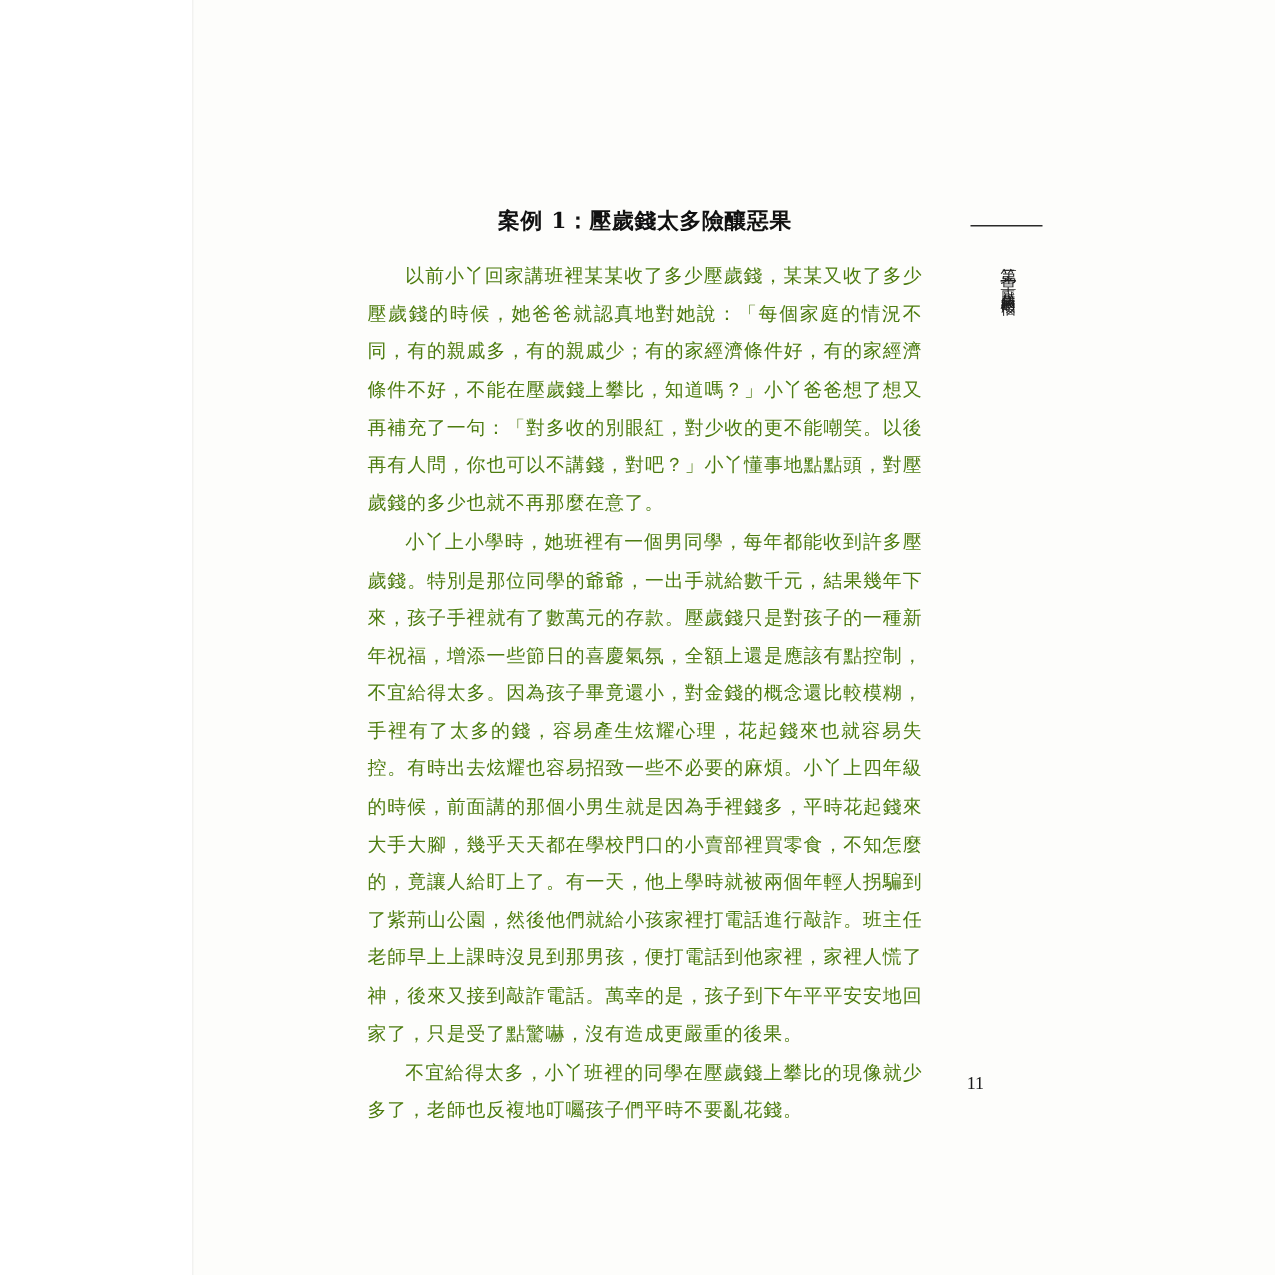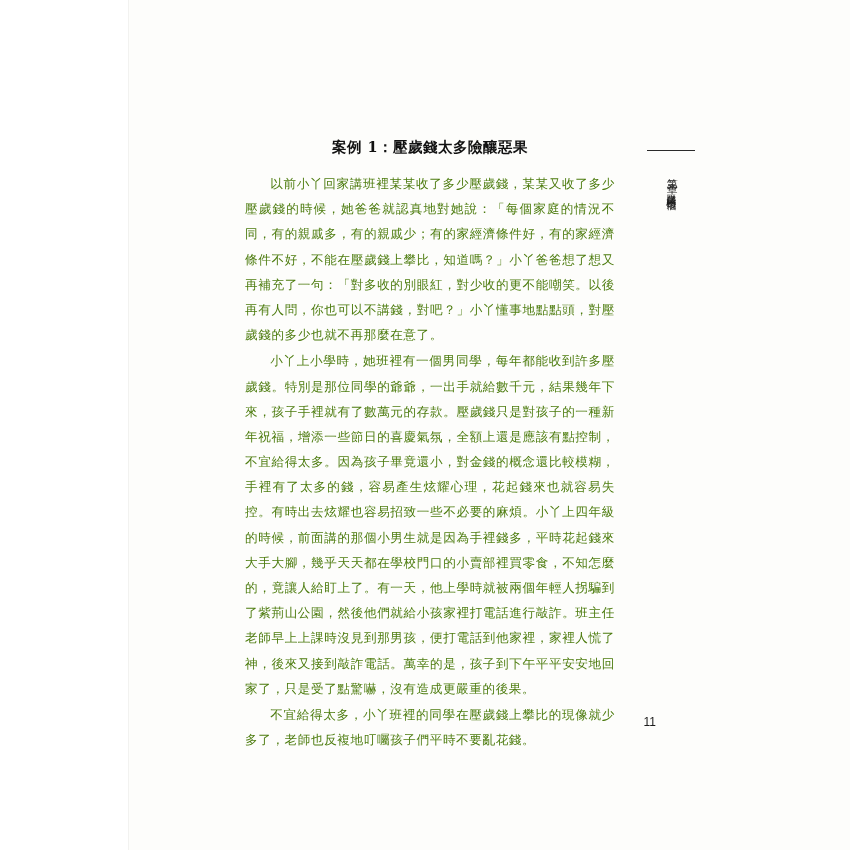--- a/index.html
+++ b/index.html
@@ -82,21 +82,21 @@
     font-size: 9.5px;
     letter-spacing: 1.5px;
     margin-top: 4px;
   }
   .page-number {
     position: absolute;
     right: 194px;
     top: 715px;
     font-size: 12px;
     color: #1b1b1b;
-    font-family: Liberation Sans, sans-serif;
+    font-family: Liberation Serif, serif;
   }
 </style>
 </head>
 <body>
 
 <div class="page">
 
   <div class="left-gutter"></div>
 
   <div class="content">

